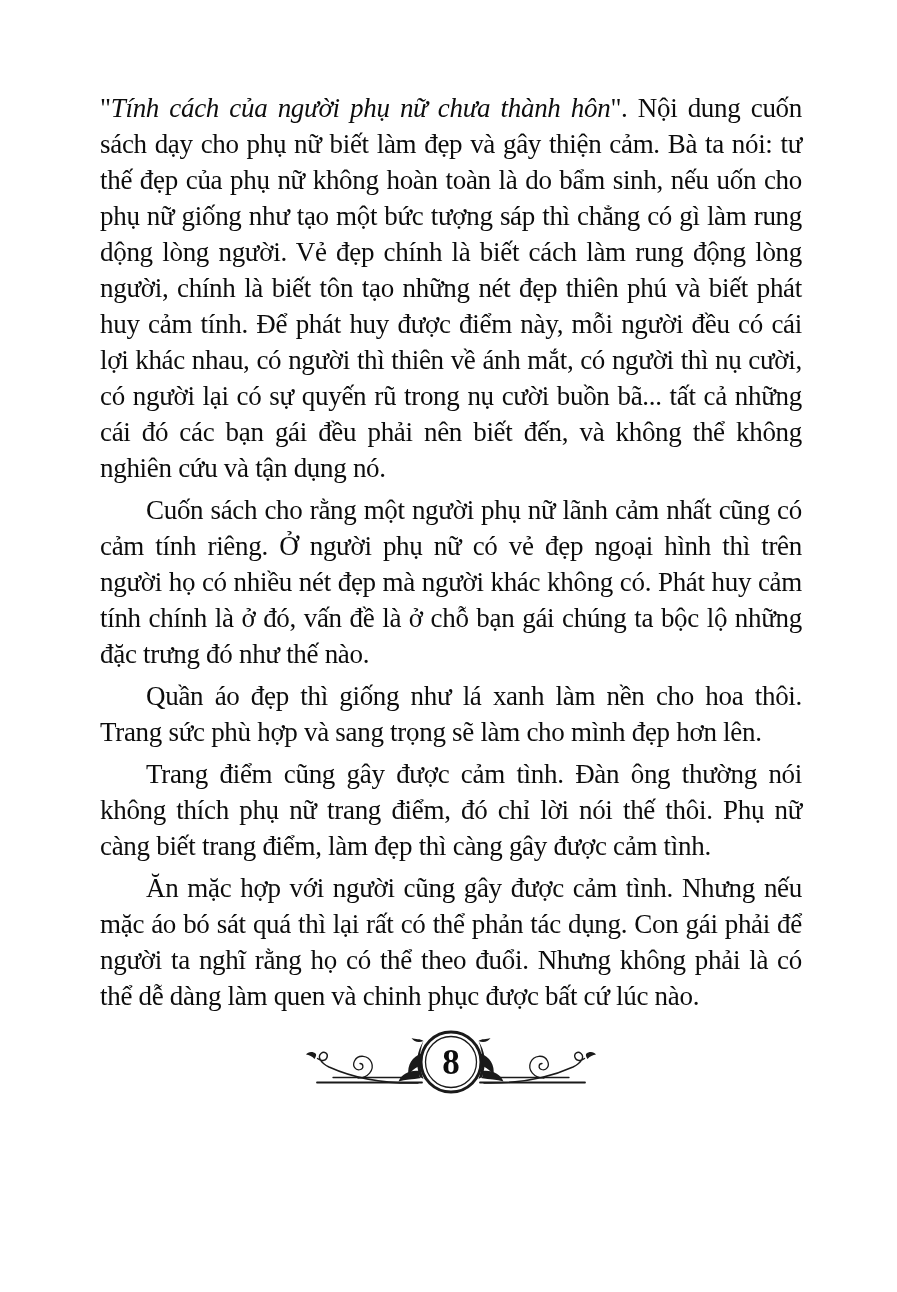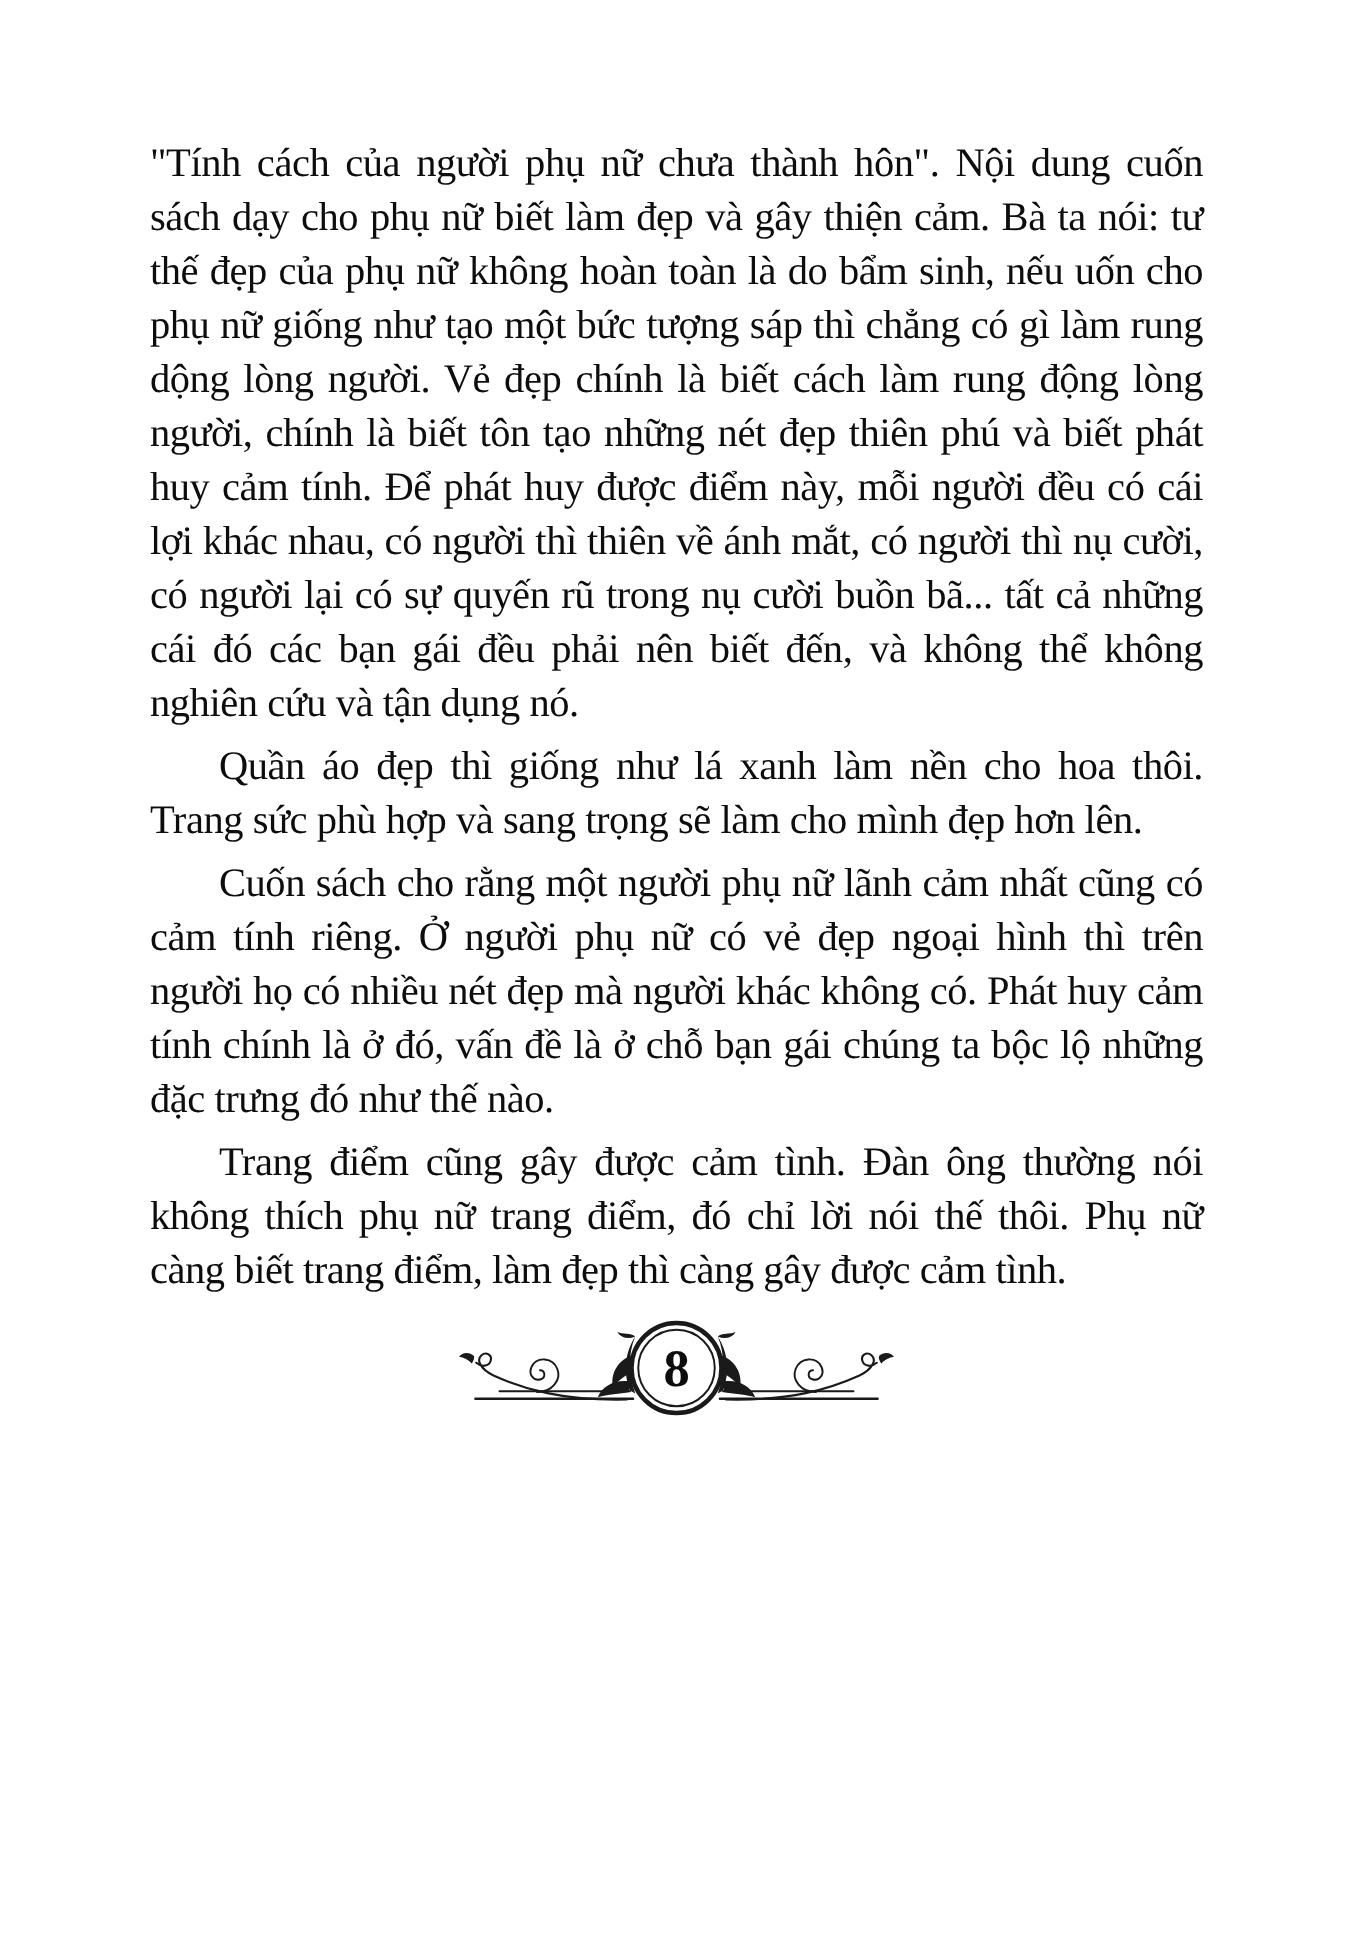--- a/index.html
+++ b/index.html
@@ -29,20 +29,21 @@
   }
   .para {
     margin: 0 0 6px 0;
     text-align: justify;
     text-indent: 46px;
   }
   .para.first {
     text-indent: 0;
   }
   .italic {
+    font-style: italic;
   }
   .footer {
     width: 300px;
     margin: 6px auto 0 auto;
     text-align: center;
   }
   .footer svg {
     display: block;
   }
   .orn-text {
@@ -52,26 +53,27 @@
 </style>
 </head>
 <body>
 
 <div class="page">
 
   <div class="text-block">
 
     <p class="para first"><span>"</span><span class="italic">Tính cách của người phụ nữ chưa thành hôn</span><span>". </span><span>Nội dung cuốn sách dạy cho phụ nữ biết làm đẹp và gây thiện cảm. Bà ta nói: tư thế đẹp của phụ nữ không hoàn toàn là do bẩm sinh, nếu uốn cho phụ nữ giống như tạo một bức tượng sáp thì chẳng có gì làm rung dộng lòng người. Vẻ đẹp chính là biết cách làm rung động lòng người, chính là biết tôn tạo những nét đẹp thiên phú và biết phát huy cảm tính. Để phát huy được điểm này, mỗi người đều có cái lợi khác nhau, có người thì thiên về ánh mắt, có người thì nụ cười, có người lại có sự quyến rũ trong nụ cười buồn bã... tất cả những cái đó các bạn gái đều phải nên biết đến, và không thể không nghiên cứu và tận dụng nó.</span></p>
 
+    <p class="para">Cuốn sách cho rằng một người phụ nữ lãnh cảm nhất cũng có cảm tính riêng. Ở người phụ nữ có vẻ đẹp ngoại hình thì trên người họ có nhiều nét đẹp mà người khác không có. Phát huy cảm tính chính là ở đó, vấn đề là ở chỗ bạn gái chúng ta bộc lộ những đặc trưng đó như thế nào.</p>
+
     <p class="para">Quần áo đẹp thì giống như lá xanh làm nền cho hoa thôi. Trang sức phù hợp và sang trọng sẽ làm cho mình đẹp hơn lên.</p>
-
-    <p class="para">Cuốn sách cho rằng một người phụ nữ lãnh cảm nhất cũng có cảm tính riêng. Ở người phụ nữ có vẻ đẹp ngoại hình thì trên người họ có nhiều nét đẹp mà người khác không có. Phát huy cảm tính chính là ở đó, vấn đề là ở chỗ bạn gái chúng ta bộc lộ những đặc trưng đó như thế nào.</p>
 
     <p class="para">Trang điểm cũng gây được cảm tình. Đàn ông thường nói không thích phụ nữ trang điểm, đó chỉ lời nói thế thôi. Phụ nữ càng biết trang điểm, làm đẹp thì càng gây được cảm tình.</p>
 
+    <p class="para">Ăn mặc hợp với người cũng gây được cảm tình. Nhưng nếu mặc áo bó sát quá thì lại rất có thể phản tác dụng. Con gái phải để người ta nghĩ rằng họ có thể theo đuổi. Nhưng không phải là có thể dễ dàng làm quen và chinh phục được bất cứ lúc nào.</p>
 
 
   </div>
 
   <div class="footer">
     <svg width="300" height="100" viewBox="0 0 300 100" xmlns="http://www.w3.org/2000/svg">
       <defs>
         <g id="fr" fill="none" stroke="#1a1a1a" stroke-linecap="round">
 
           <line x1="181" y1="57.5" x2="268" y2="57.5" stroke-width="1.3"></line>

